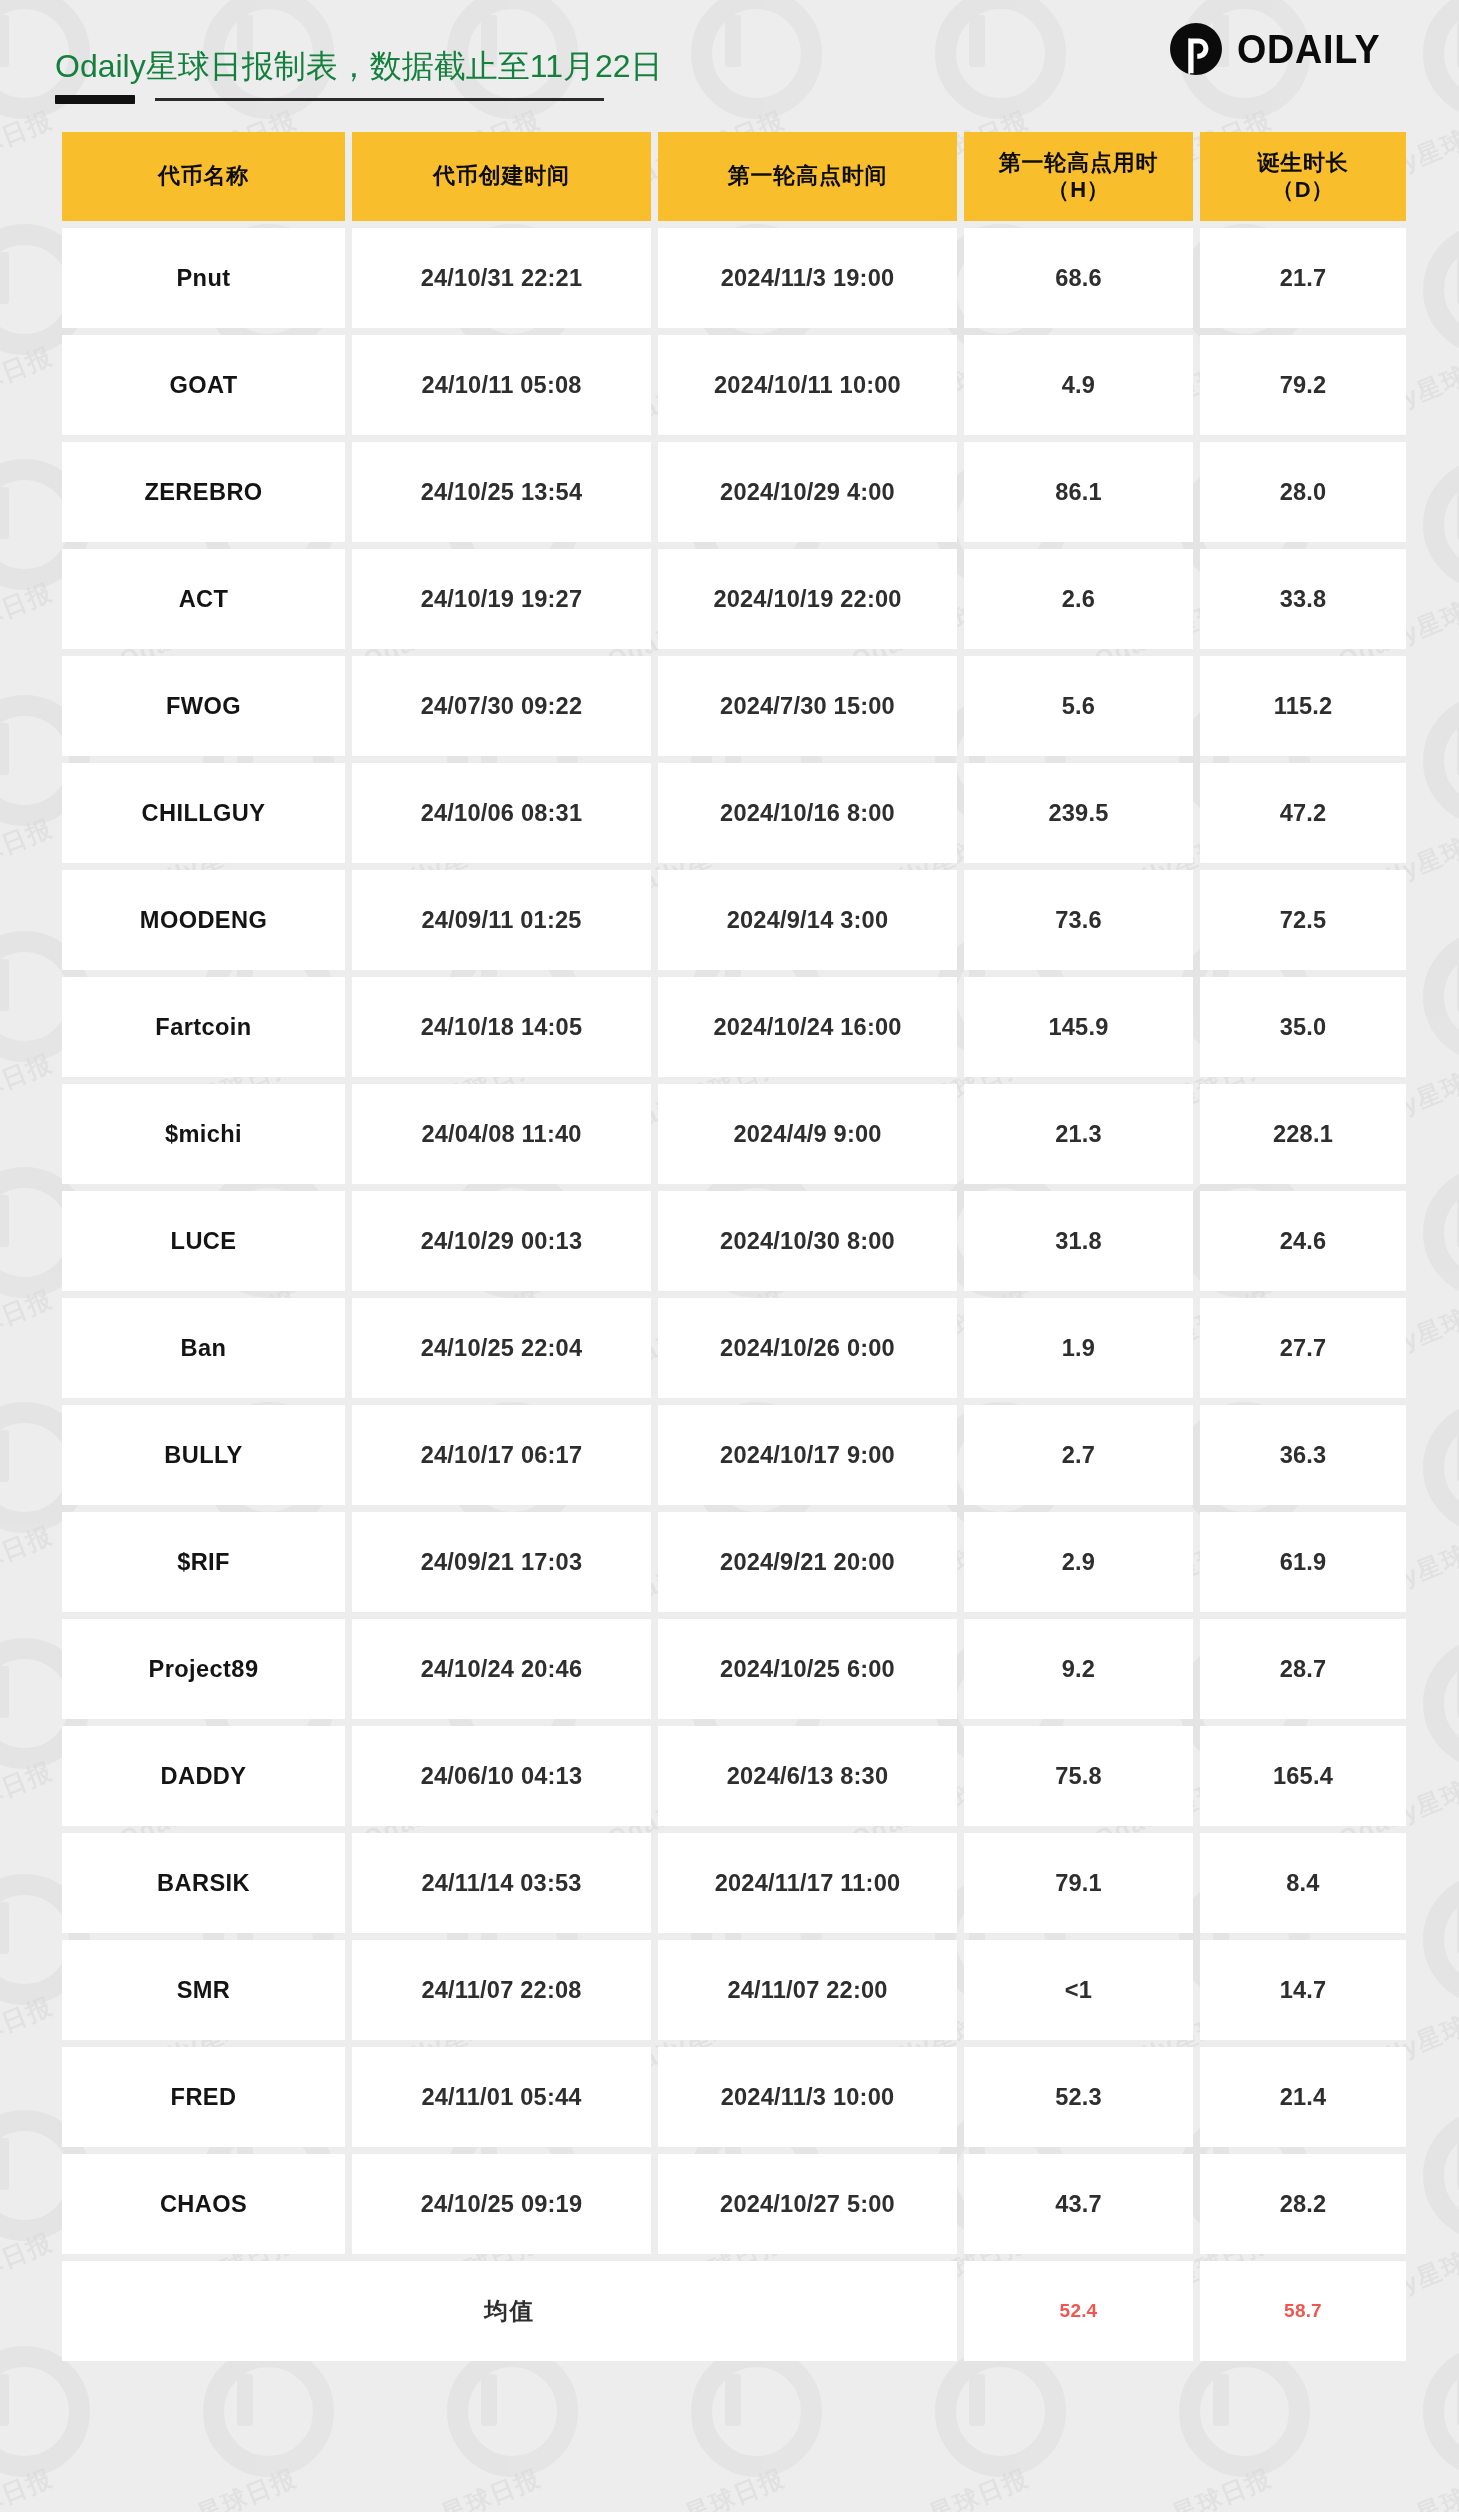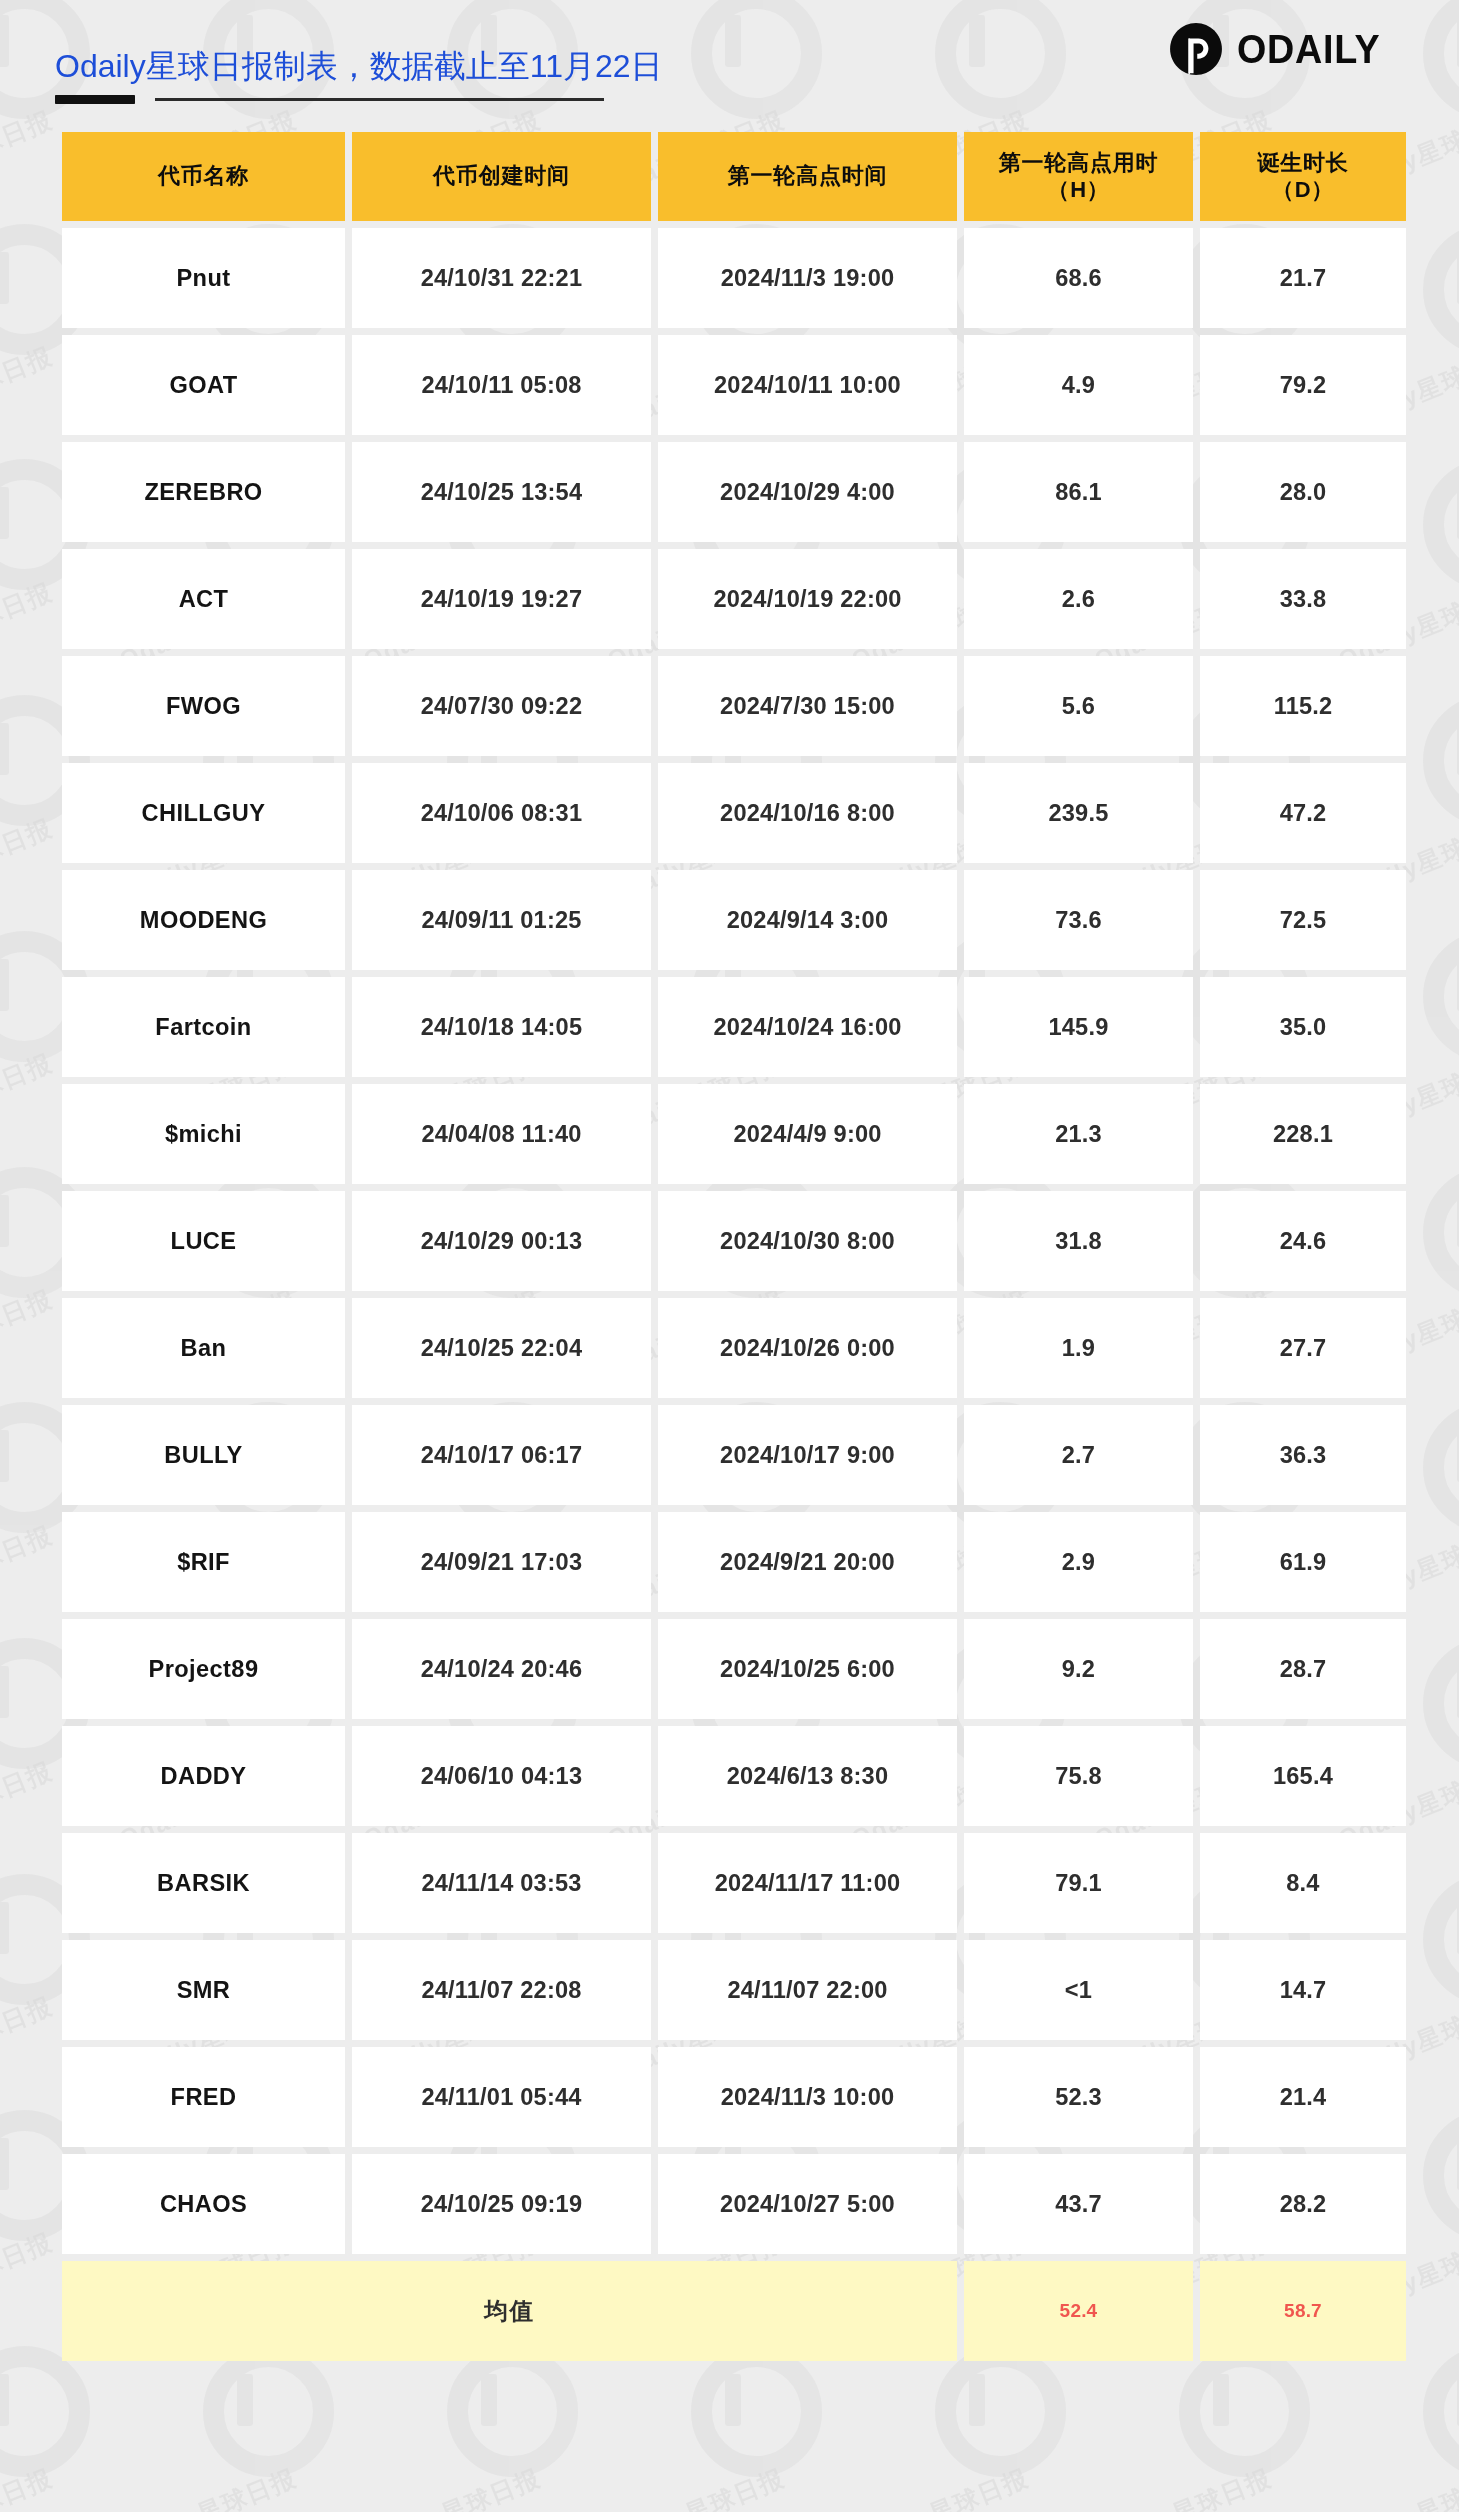--- a/index.html
+++ b/index.html
@@ -70,21 +70,21 @@
     display: flex;
     align-items: flex-end;
     justify-content: space-between;
   }
   .title-block {
     padding-bottom: 18px;
   }
   .page-title {
     font-size: 32px;
     font-weight: 400;
-    color: #1d4ed8;
+    color: #15803d;
     letter-spacing: 0px;
     line-height: 1.1;
     white-space: nowrap;
   }
   .title-rules {
     display: flex;
     align-items: center;
     margin-top: 10.6px;
     width: 549px;
   }
@@ -179,21 +179,21 @@
   .coin-name {
     font-size: 23.6px;
     font-weight: 700;
     color: #141414;
     letter-spacing: 0.4px;
     white-space: nowrap;
   }
 
   
   .avg-cell {
-    background: #fef9c3;
+    background: #ffffff;
     height: 100px;
     display: flex;
     align-items: center;
     justify-content: center;
     box-sizing: border-box;
   }
   .avg-label {
     font-size: 23.6px;
     font-weight: 700;
     color: #2e2e2e;

